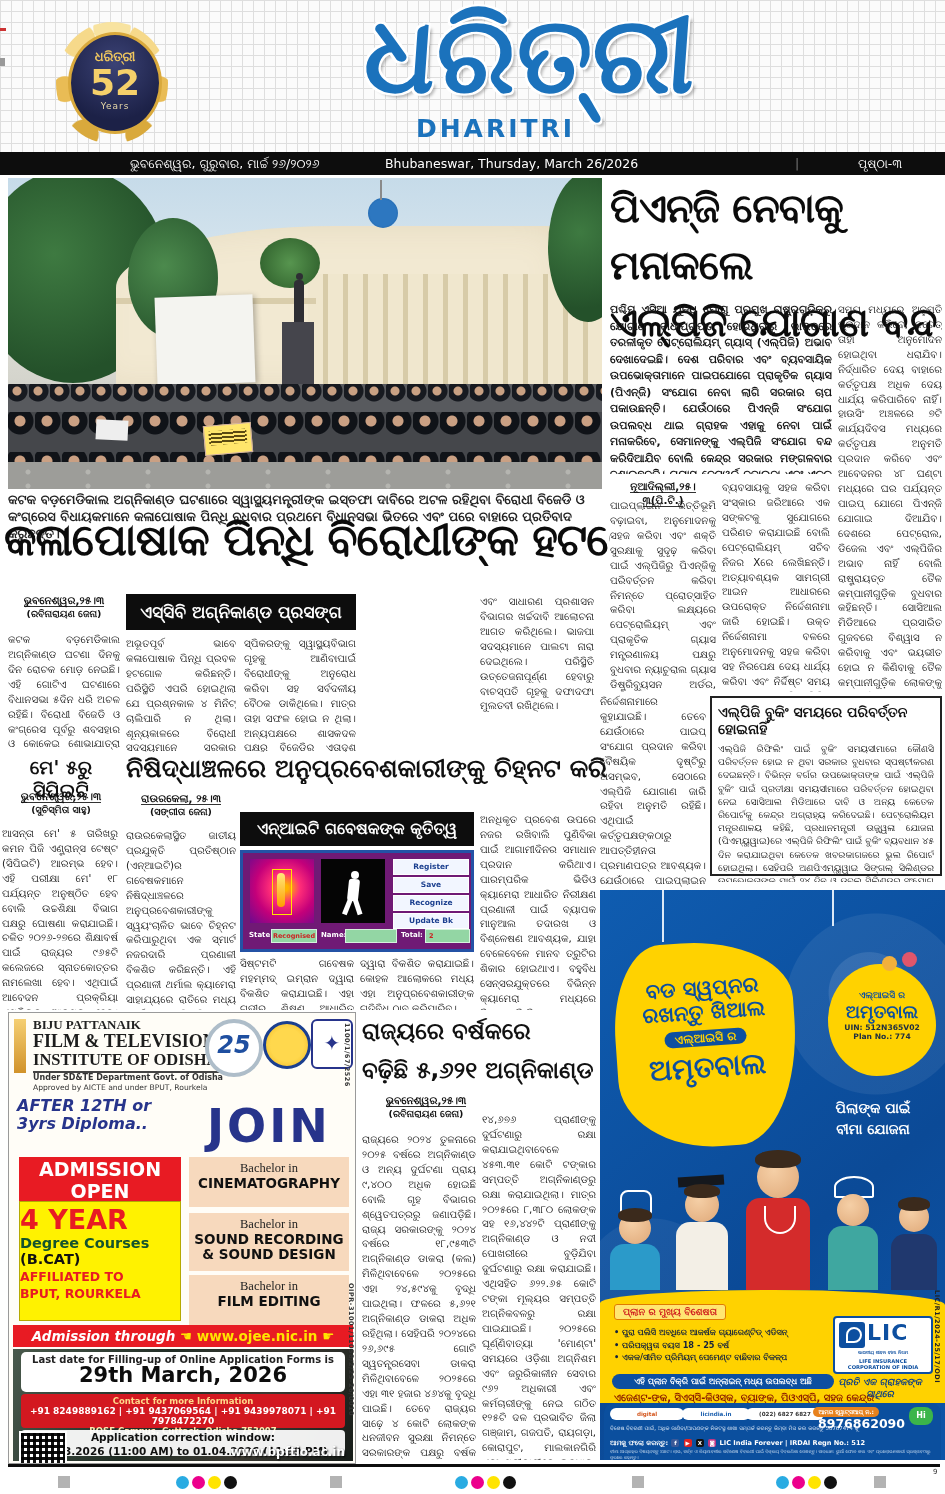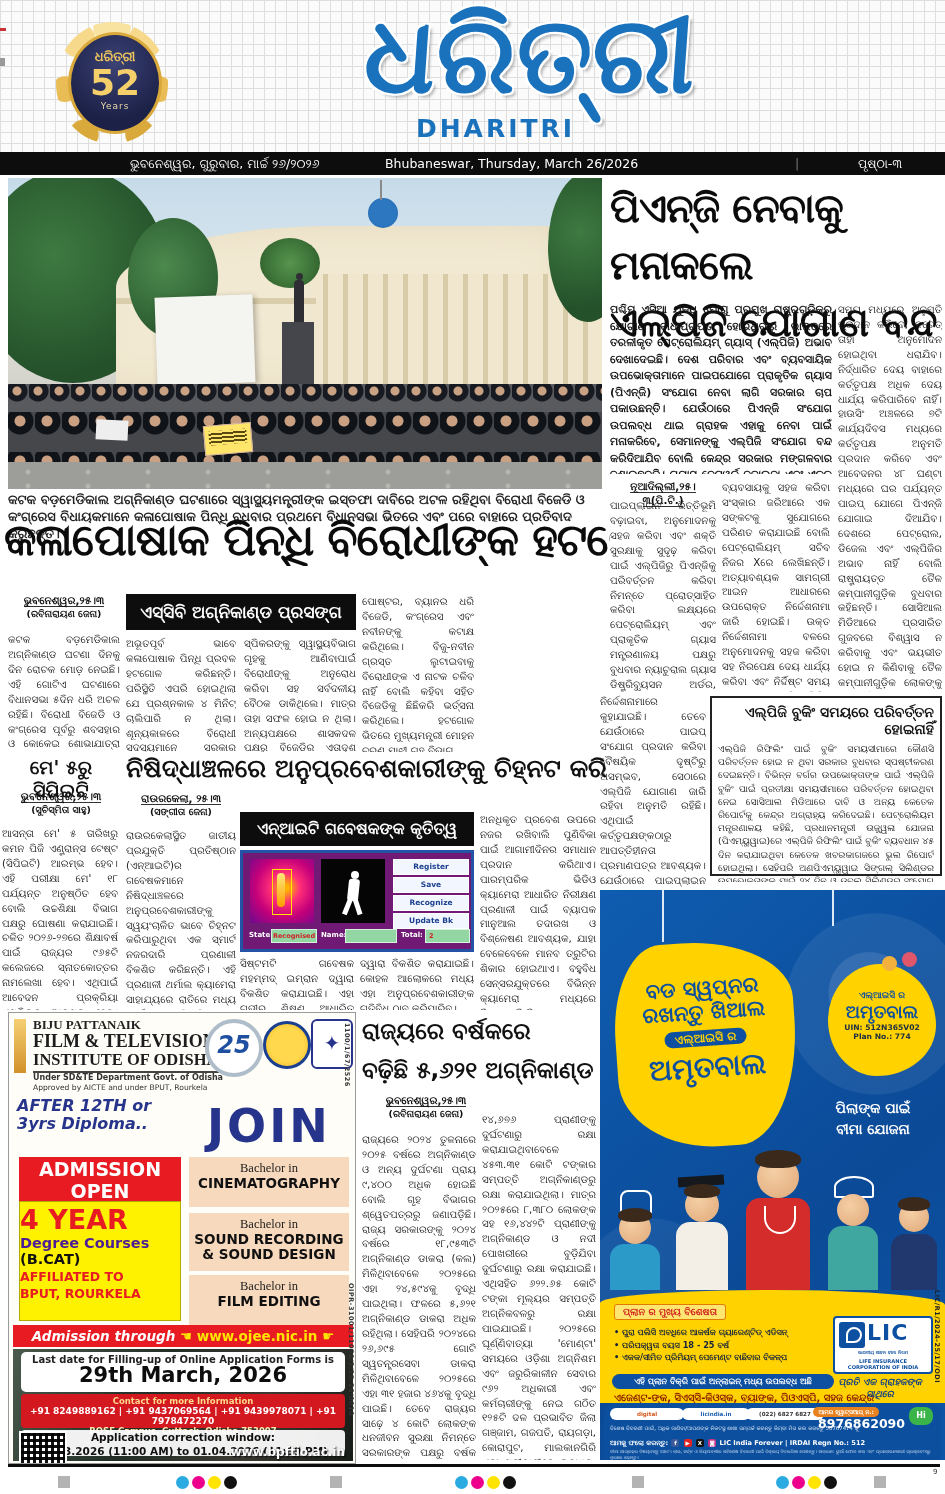--- a/index.html
+++ b/index.html
@@ -83,21 +83,21 @@
   .h-cpet{left:0px;top:756px;width:122px;font-size:19px;font-weight:900;text-align:center;}
   .h-fire{left:362px;top:1012px;width:236px;font-size:23px;font-weight:900;line-height:1.7;}
   .bodytxt{font-size:10px;line-height:1.4;text-align:justify;color:#161616;overflow:hidden;}
   .leadtxt{font-weight:700;font-size:11px;line-height:1.5;}
   .coltxt{font-size:10.3px;line-height:1.45;}
   .dl{font-weight:800;font-size:10.5px;text-align:center;line-height:1.3;}
   .dl .u{border-bottom:1px solid #333;}
   .dl .cr{font-weight:600;font-size:9.5px;}
   .kicker{background:#0d0d0d;color:#fff;font-weight:800;text-align:center;overflow:hidden;white-space:nowrap;}
   .lpgbox{left:710px;top:696px;width:232px;height:180px;border:2px solid #222;background:#fff;padding:4px 6px;box-sizing:border-box;}
-  .lpgbox .bh{font-size:14px;font-weight:900;margin:2px 0 4px;text-align:right;}
+  .lpgbox .bh{font-size:14px;font-weight:900;margin:2px 0 4px;}
   .lpgbox .bb{font-size:9.3px;line-height:1.42;text-align:justify;}
   
   .nitpanel{left:240px;top:850px;width:234px;height:102px;background:#701a75;border:3px solid #2452a5;box-sizing:border-box;}
   .thermal{position:absolute;left:7px;top:6px;width:64px;height:64px;
     background:radial-gradient(circle at 55% 45%,#ffb300 6%,#ff2d78 30%,#c4007a 60%,#6a0b8e 100%);}
   .thermal b{position:absolute;left:22px;top:10px;width:18px;height:44px;border:1px solid #ffe400;}
   .thermal i{position:absolute;left:27px;top:14px;width:8px;height:34px;border-radius:4px;
     background:linear-gradient(#ffe97a,#ff9d00);}
   .silh{position:absolute;left:78px;top:6px;width:64px;height:64px;background:#050505;}
   .silh b{position:absolute;left:30px;top:12px;width:8px;height:8px;border-radius:50%;background:#fff;}
@@ -124,21 +124,21 @@
   .crest2{position:absolute;left:302px;top:6px;width:38px;height:46px;border:2px solid #27348b;border-radius:6px;
     background:#fff;color:#27348b;font-size:20px;text-align:center;line-height:44px;}
   .vtext{writing-mode:vertical-rl;font-size:6.5px;font-weight:700;color:#333;letter-spacing:.5px;}
   .after12{position:absolute;left:8px;top:84px;font-size:16px;line-height:1.1;font-weight:900;font-style:italic;color:#27348b;}
   .join{position:absolute;left:198px;top:86px;font-size:46px;font-weight:900;color:#27348b;letter-spacing:3px;}
   .admbox{position:absolute;left:10px;top:144px;width:162px;height:44px;background:#e81b23;color:#fff;
     font-weight:900;font-size:19px;text-align:center;line-height:1.15;padding-top:2px;box-sizing:border-box;}
   .yellowbox{position:absolute;left:10px;top:188px;width:162px;height:120px;background:#fff200;border:1px solid #b5a900;
     text-align:left;box-sizing:border-box;}
   .yb1{font-size:27px;font-weight:900;color:#e81b23;margin-top:2px;}
-  .yb2{font-size:14.5px;font-weight:800;color:#4c1d95;}
+  .yb2{font-size:14.5px;font-weight:800;color:#14532d;}
   .yb3{font-size:14.5px;font-weight:800;color:#111;}
   .yb4{font-size:12.5px;font-weight:900;color:#e81b23;margin-top:2px;}
   .courserow{position:absolute;left:180px;width:160px;height:50px;background:#f7d9bd;text-align:center;}
   .courserow .pre{font-family:"Liberation Serif","DejaVu Serif",serif;font-size:12.5px;color:#222;margin-top:4px;}
   .courserow .nm{font-size:13.5px;font-weight:800;color:#111;line-height:1.1;}
   .redstrip{position:absolute;left:4px;top:312px;width:340px;height:22px;background:#e81b23;color:#fff;
     font-weight:800;font-style:italic;font-size:13.5px;text-align:center;line-height:22px;}
   .redstrip .y{color:#ffe400;font-style:normal;}
   .photoband{position:absolute;left:4px;top:336px;width:340px;height:112px;
     background:linear-gradient(115deg,#4a5a4c 0%,#222e26 40%,#3c3a33 70%,#161c18 100%);}
@@ -278,21 +278,21 @@
 
   <div class="abs h2">କଳାପୋଷାକ ପିନ୍ଧି ବିରୋଧୀଙ୍କ ହଟଗୋଳ</div>
   <div class="abs dl" style="left:8px;top:594px;width:112px;">
     <span class="u">ଭୁବନେଶ୍ୱର,୨୫।୩</span>
     <div class="cr">(ରବିନାରାୟଣ ଜେନା)</div>
   </div>
   <div class="abs kicker" style="left:126px;top:594px;width:230px;height:36px;font-size:17px;line-height:36px;">ଏସ୍‌ସିବି ଅଗ୍ନିକାଣ୍ଡ ପ୍ରସଙ୍ଗ</div>
   <div class="abs bodytxt coltxt" style="left:8px;top:632px;width:112px;height:120px;">କଟକ ବଡ଼ମେଡିକାଲ ଅଗ୍ନିକାଣ୍ଡ ଘଟଣା ଦିନକୁ ଦିନ ରୋଚକ ମୋଡ଼ ନେଇଛି। ଏହି ଗୋଟିଏ ଘଟଣାରେ ବିଧାନସଭା ୫ଦିନ ଧରି ଅଚଳ ରହିଛି। ବିରୋଧୀ ବିଜେଡି ଓ କଂଗ୍ରେସ ପୂର୍ବରୁ ଶବସହାର ଓ କୋକେଇ ଶୋଭାଯାତ୍ରା ଭଳି ବିଭିନ୍ନ ଅଭିନବ ରଣନୀତି ବିଧାନସଭା ଭିତରେ ଏବଂ ବାହାରେ ଆପଣାଇଥିବାବେଳେ ବୁଧବାର</div>
   <div class="abs bodytxt coltxt" style="left:126px;top:636px;width:110px;height:116px;">ଅଭୂତପୂର୍ବ ଭାବେ କଳାପୋଷାକ ପିନ୍ଧି ପ୍ରବଳ ହଟଗୋଳ କରିଛନ୍ତି। ପରିସ୍ଥିତି ଏପରି ହୋଇଥିଲା ଯେ ପ୍ରଶ୍ନକାଳ ୪ ମିନିଟ୍ ଚାଲିପାରି ନ ଥିଲା। ଶୂନ୍ୟକାଳରେ ବିରୋଧୀ ସଦସ୍ୟମାନେ ସରକାର ବିରୋଧୀ ସ୍ଲୋଗାନ ଦେବା ସହ ବିଭିନ୍ନ ନାରା ଲଗାଇ କଣ୍ଠତ୍ୟାଗ କରିଥିଲେ। ବାଚସ୍ପତି</div>
   <div class="abs bodytxt coltxt" style="left:244px;top:636px;width:112px;height:116px;">ସ୍ପିକରଙ୍କୁ ସ୍ୱାସ୍ଥ୍ୟବିଭାଗ ଗୃହକୁ ଆଣିବାପାଇଁ ବିରୋଧୀଙ୍କୁ ଅନୁରୋଧ କରିବା ସହ ସର୍ବଦଳୀୟ ବୈଠକ ଡାକିଥିଲେ। ମାତ୍ର ତାହା ସଫଳ ହୋଇ ନ ଥିଲା। ଅନ୍ୟପକ୍ଷରେ ଶାସକଦଳ ପକ୍ଷରୁ ବିଜେଡିର ଏତାଦୃଶ କାର୍ଯ୍ୟକୁ ନେଇ ତୀବ୍ର ନିନ୍ଦା କରାଯାଇଥିଲା। ଶାସକଦଳର ସଦସ୍ୟମାନେ ହାତରେ</div>
-  <div class="abs bodytxt coltxt" style="left:362px;top:594px;width:112px;height:158px;">ପୋଷ୍ଟର, ବ୍ୟାନର ଧରି ବିଜେଡି, କଂଗ୍ରେସ ଏବଂ ନବୀନଙ୍କୁ କଟାକ୍ଷ କରିଥିଲେ। ବିଜୁ-ନବୀନ ଗ୍ରସ୍ତ ଲୁଟାଇବାକୁ ବିରୋଧୀଙ୍କ ଏ ନାଟକ ଚଳିବ ନାହିଁ ବୋଲି କହିବା ସହିତ ବିଜେଡିକୁ ଛିଛିକରି ଭର୍ତ୍ସନା କରିଥିଲେ। ହଟଗୋଳ ଭିତରେ ମୁଖ୍ୟମନ୍ତ୍ରୀ ମୋହନ ଚରଣ ମାଝୀ ଗୃହ ବିଭାଗ</div>
+  <div class="abs bodytxt coltxt" style="left:480px;top:594px;width:114px;height:158px;">ଏବଂ ସାଧାରଣ ପ୍ରଶାସନ ବିଭାଗର ଖର୍ଚ୍ଚଦାବି ଆଲୋଚନା ଆଗତ କରିଥିଲେ। ଭାଜପା ସଦସ୍ୟମାନେ ପାଲଟା ନାରା ଦେଇଥିଲେ। ପରିସ୍ଥିତି ଉତ୍ତେଜନାପୂର୍ଣ୍ଣ ହେବାରୁ ବାଚସ୍ପତି ଗୃହକୁ ଦଫାଦଫା ମୁଲତବୀ ରଖିଥିଲେ।</div>
 
   <div class="abs lpgbox">
     <div class="bh">ଏଲ୍‌ପିଜି ବୁକିଂ ସମୟରେ ପରିବର୍ତ୍ତନ ହୋଇନାହିଁ</div>
     <div class="bb" style="height:140px;overflow:hidden;">ଏଲ୍‌ପିଜି ରିଫିଲିଂ ପାଇଁ ବୁକିଂ ସମୟସୀମାରେ କୌଣସି ପରିବର୍ତ୍ତନ ହୋଇ ନ ଥିବା ସରକାର ବୁଧବାର ସ୍ପଷ୍ଟୀକରଣ ଦେଇଛନ୍ତି। ବିଭିନ୍ନ ବର୍ଗର ଉପଭୋକ୍ତାଙ୍କ ପାଇଁ ଏଲ୍‌ପିଜି ବୁକିଂ ପାଇଁ ପ୍ରତୀକ୍ଷା ସମୟସୀମାରେ ପରିବର୍ତ୍ତନ ହୋଇଥିବା ନେଇ ସୋସିଆଲ ମିଡିଆରେ ଦାବି ଓ ଅନ୍ୟ କେତେକ ରିପୋର୍ଟକୁ କେନ୍ଦ୍ର ଅଗ୍ରାହ୍ୟ କରିଦେଇଛି। ପେଟ୍ରୋଲିୟମ ମନ୍ତ୍ରଣାଳୟ କହିଛି, ପ୍ରଧାନମନ୍ତ୍ରୀ ଉଜ୍ଜ୍ୱଳା ଯୋଜନା (ପିଏମ୍‌ୟୁୱାଇ)ରେ ଏଲ୍‌ପିଜି ରିଫିଲିଂ ପାଇଁ ବୁକିଂ ବ୍ୟବଧାନ ୪୫ ଦିନ କରାଯାଇଥିବା କେତେକ ଖବରକାଗଜରେ ଭୁଲ ରିପୋର୍ଟ ହୋଇଥିଲା। ସେହିପରି ଅଣପିଏମ୍‌ୟୁୱାଇ ସିଙ୍ଗଲ୍ ସିଲିଣ୍ଡର ଉପଭୋକ୍ତାଙ୍କ ପାଇଁ ୨୪ ଦିନ ଓ ଡବଲ ସିଲିଣ୍ଡର ସଂଯୋଗ ପାଇଁ ବୁକିଂ ବ୍ୟବଧାନ ୩୪ ଦିନ ରଖାଯାଇଥିବା ଖବର ପ୍ରକାଶ ପାଇଥିଲା। ଏଭଳି ଖବରକୁ ମନ୍ତ୍ରଣାଳୟ ଖଣ୍ଡନ କରିଛି। ଗ୍ରାହକ ନିର୍ଦ୍ଦେଶରେ ସହରାଞ୍ଚଳ ପାଇଁ ବୁକିଂ ବ୍ୟବଧାନ ୨୪ ଦିନ ଏବଂ ଗ୍ରାମାଞ୍ଚଳ ପାଇଁ ୪୫ ଦିନ ନିୟମରେ କୌଣସି ପରିବର୍ତ୍ତନ ହୋଇ ନ ଥିବା ମନ୍ତ୍ରଣାଳୟ କହିଛି।</div>
   </div>
 
   <div class="abs h-cpet">ମେ' ୫ରୁ ସିପିଇଟି</div>
   <div class="abs dl" style="left:2px;top:790px;width:118px;">
     <span class="u">ଭୁବନେଶ୍ୱର,୨୫।୩</span>
     <div class="cr">(ସୁଚିସ୍ମିତା ସାହୁ)</div>

